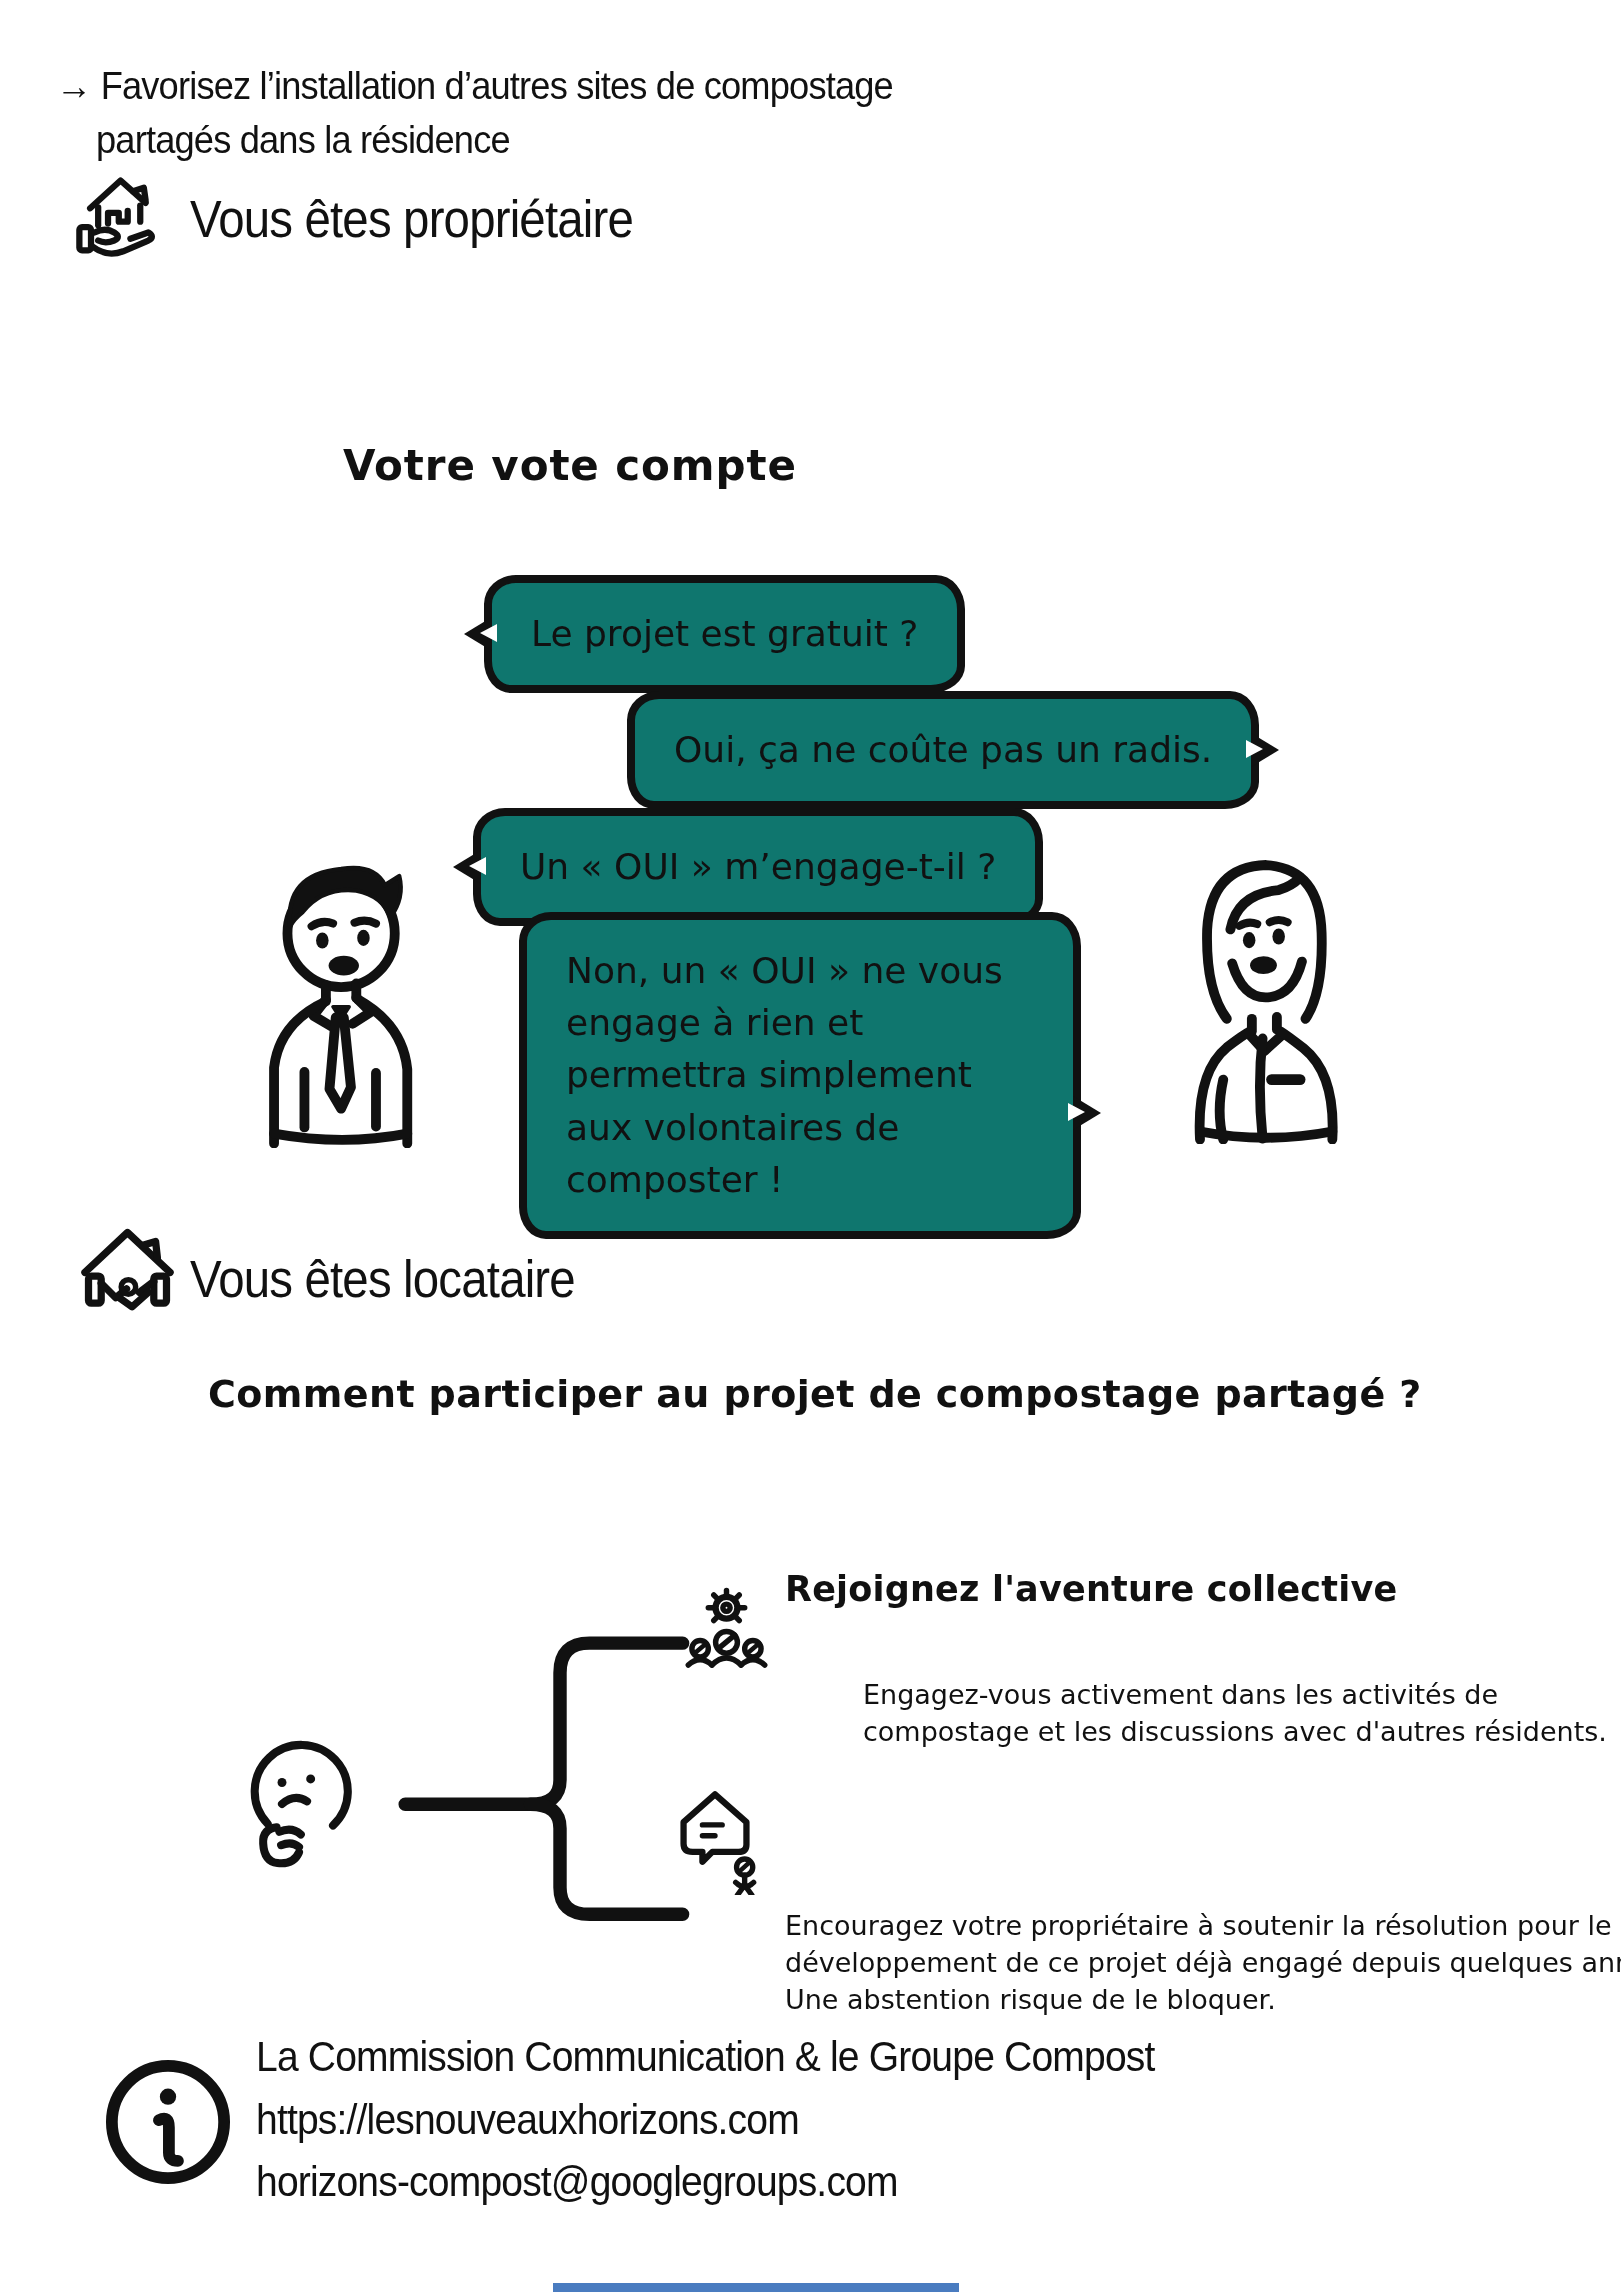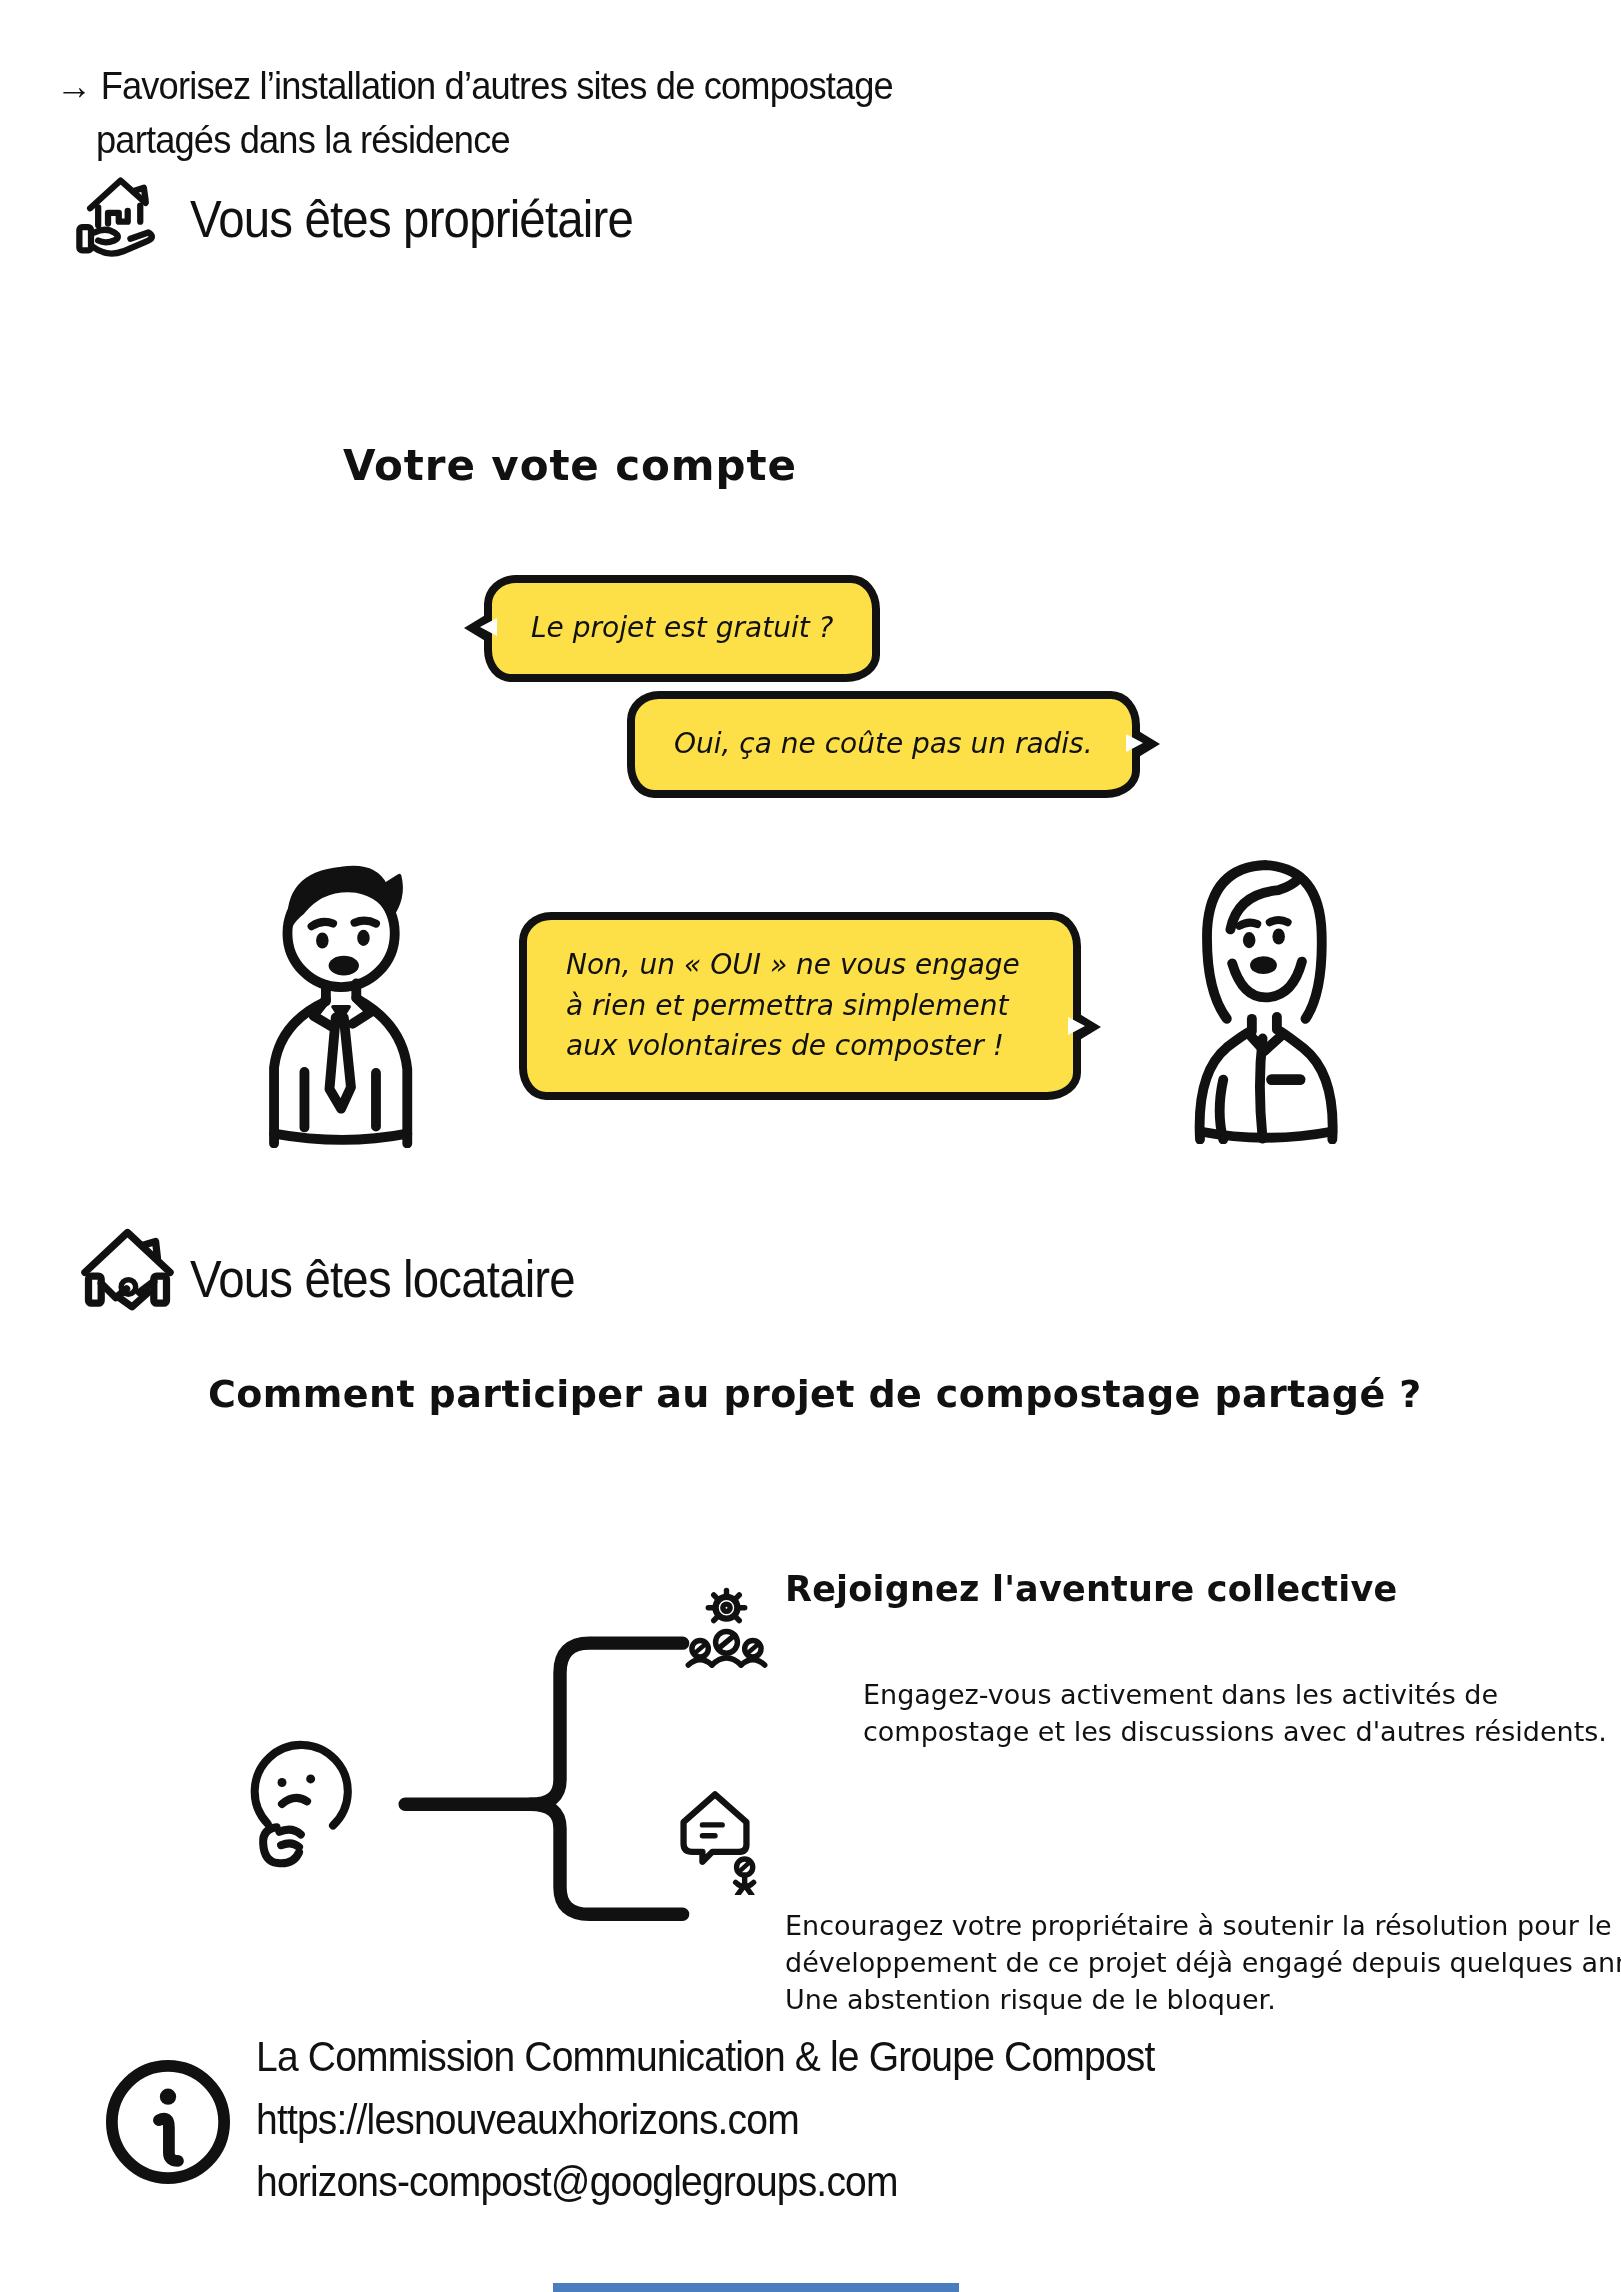--- a/index.html
+++ b/index.html
@@ -17,24 +17,24 @@
 
   .sec-title { position:absolute; font-size:51px; font-weight:normal; margin:0; }
   .t-owner  { left:190px; top:190px; }
   .t-renter { left:190px; top:1250px; }
 
   .comic-head { position:absolute; font-family:"DejaVu Sans", sans-serif; font-weight:bold; }
   .subtitle { left:343px; top:441px; font-size:42px; letter-spacing:0.9px; white-space:nowrap; }
   .question { left:208px; top:1372px; font-size:38px; letter-spacing:0.4px; white-space:nowrap; }
 
   
-  .bubble { position:absolute; background:#fde047; border:8px solid var(--ink);
+  .bubble { position:absolute; background:#0f766e; border:8px solid var(--ink);
             border-radius:32px 29px 34px 27px / 29px 34px 27px 32px;
             padding:25px 39px; font-family:"DejaVu Sans", sans-serif;
-            font-size:28px; line-height:1.45;font-style:italic; }
+            font-size:36px; line-height:1.45; }
   .nowrap { white-space:nowrap; }
   .b1 { left:484px; top:575px; }
   .b2 { left:627px; top:691px; }
   .b3 { left:473px; top:808px; }
   .b4 { left:519px; top:912px; width:562px; }
 
   .tail-l::before { content:""; position:absolute; left:-28px; top:50%; margin-top:-17px;
     border-style:solid; border-width:17px 28px 17px 0; border-color:transparent var(--ink) transparent transparent; }
   .tail-l::after  { content:""; position:absolute; left:-11.6px; top:50%; margin-top:-9.9px;
     border-style:solid; border-width:9.9px 17px 9.9px 0; border-color:transparent #fff transparent transparent; }
@@ -82,20 +82,23 @@
   </svg>
   <h2 class="sec-title cond t-owner">Vous êtes propriétaire</h2>
 
   <div class="comic-head subtitle">Votre vote compte</div>
 
   <div class="bubble nowrap tail-l b1">
     <span>Le projet est gratuit ?</span>
   </div>
   <div class="bubble nowrap tail-r b2">
     <span>Oui, ça ne coûte pas un radis.</span>
+  </div>
+  <div class="bubble nowrap tail-l b3">
+    <span>Un « OUI » m’engage-t-il ?</span>
   </div>
   <div class="bubble tail-r tail-low b4">
     <span>Non, un « OUI » ne vous engage à rien et permettra simplement aux volontaires de composter !</span>
   </div>
 
   <svg class="draw" style="left:249px; top:844px;" width="186" height="304" viewBox="0 0 208 340" stroke-width="11">
     <circle cx="103" cy="100" r="60"></circle>
     <path d="M46,92 Q40,34 103,28 Q140,22 152,46 L168,36 Q174,60 158,82 Q150,58 120,52 Q82,48 60,76 Q50,84 46,92 Z" fill="#111" stroke-width="5"></path>
     <path d="M70,92 q12,-8 24,-3" stroke-width="9"></path>
     <path d="M118,88 q12,-5 24,1" stroke-width="9"></path>

